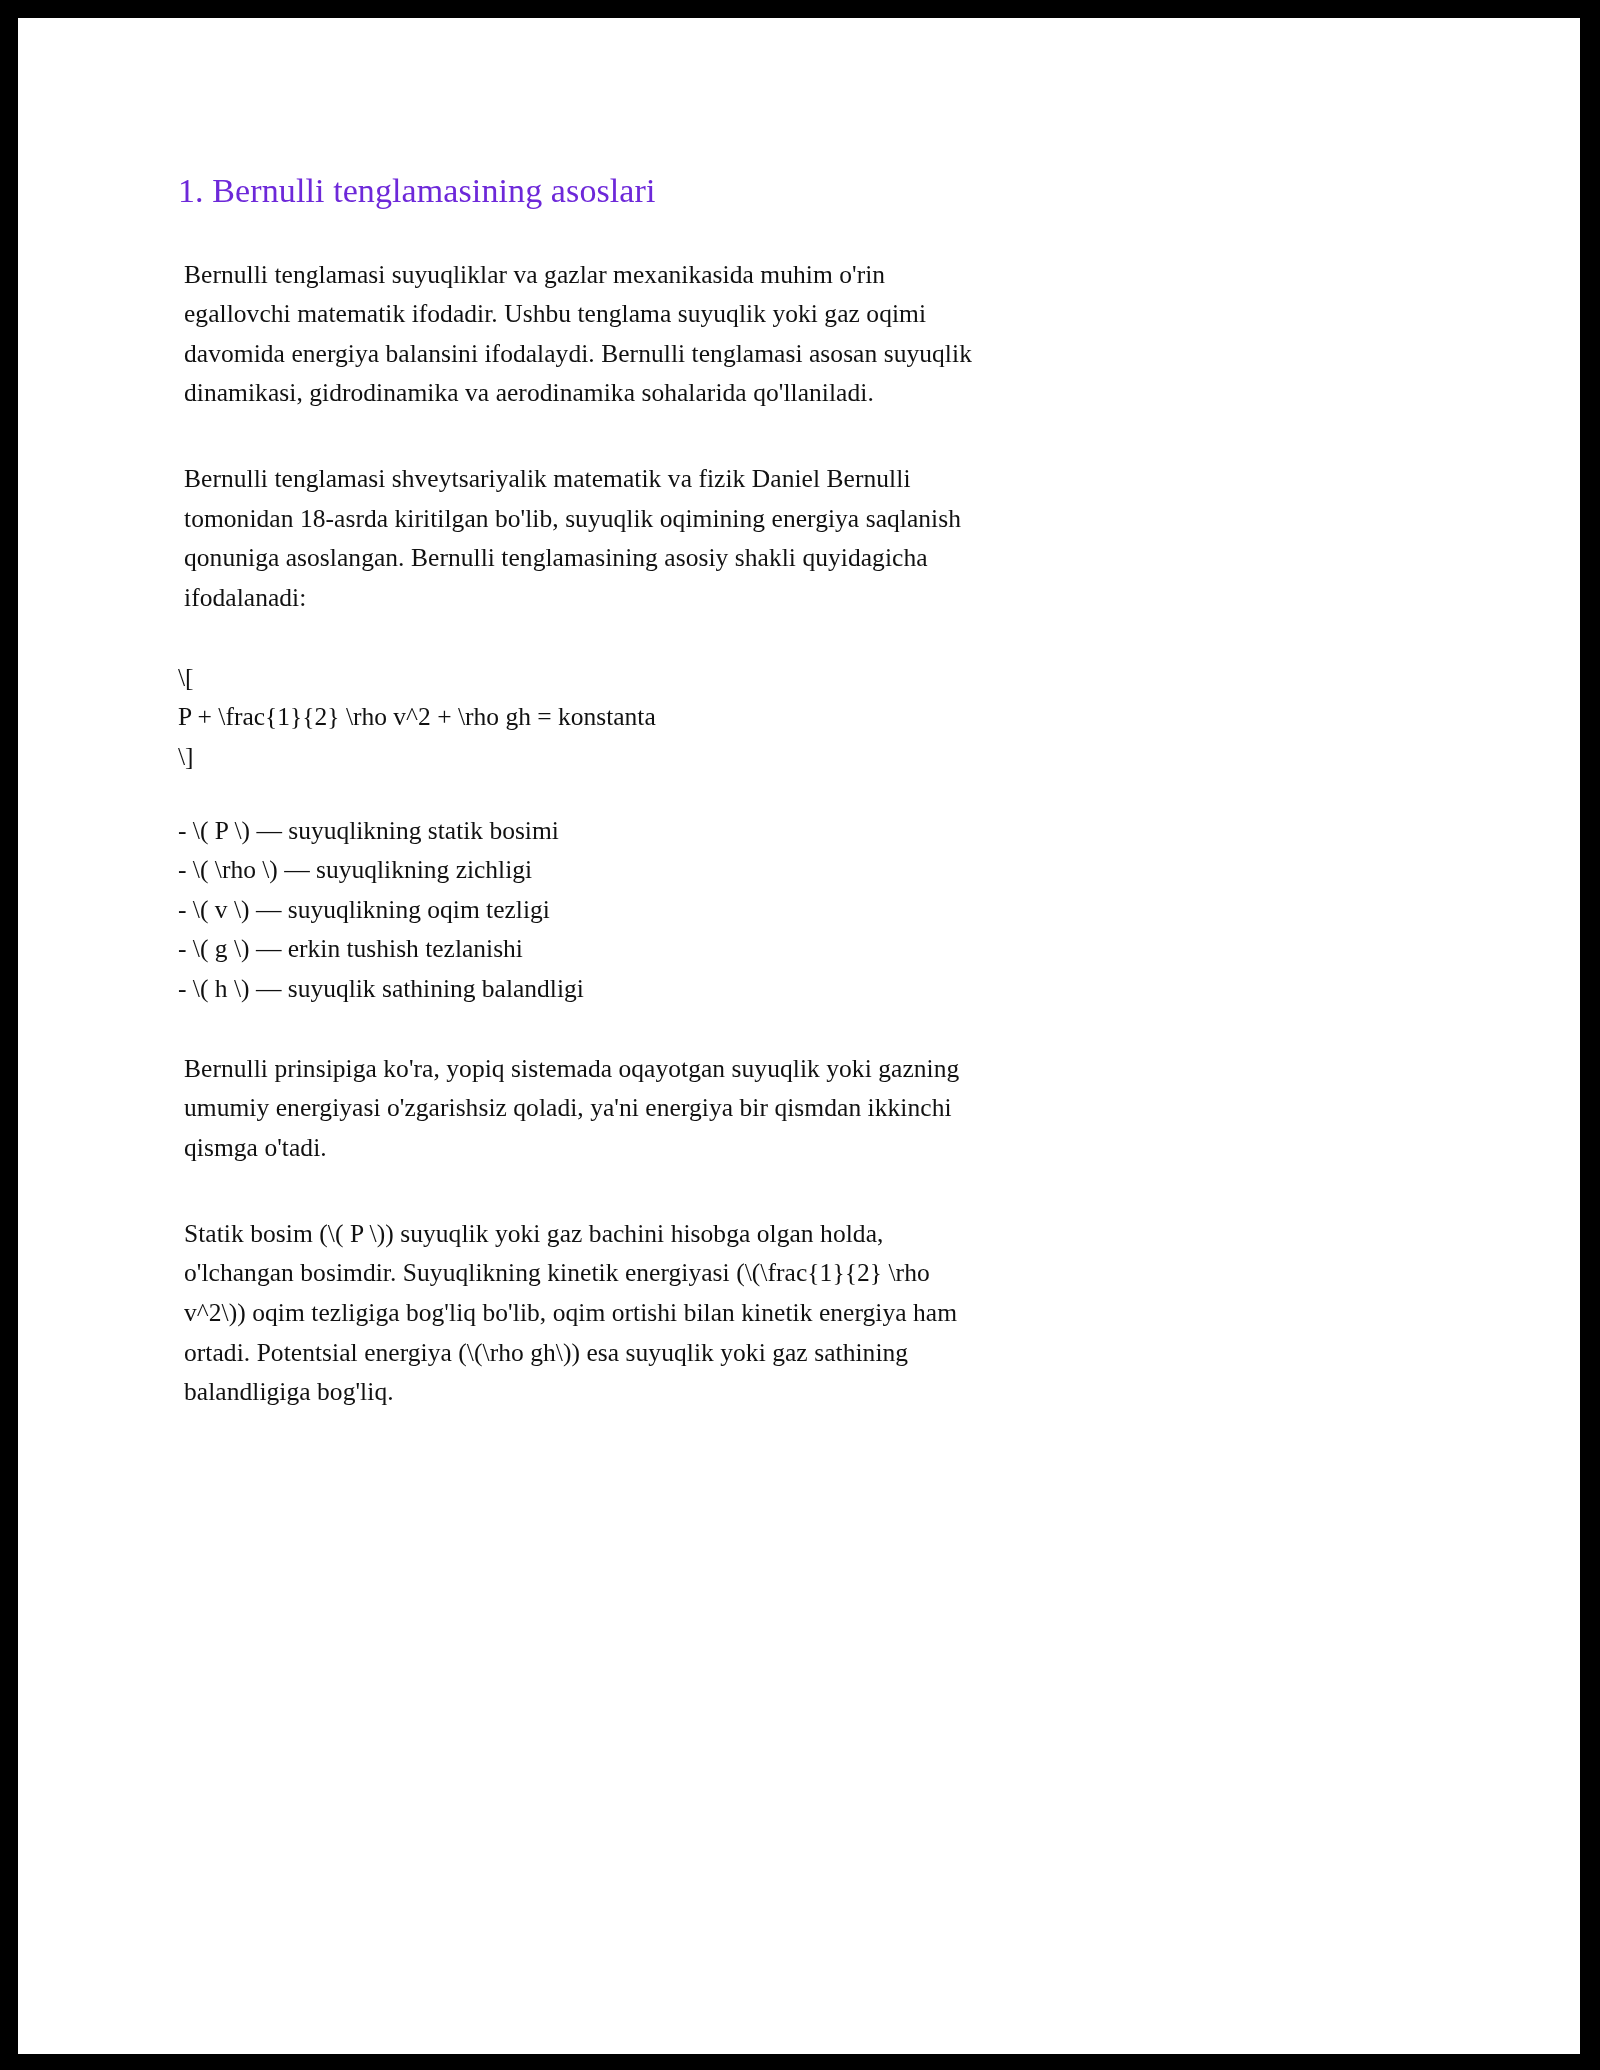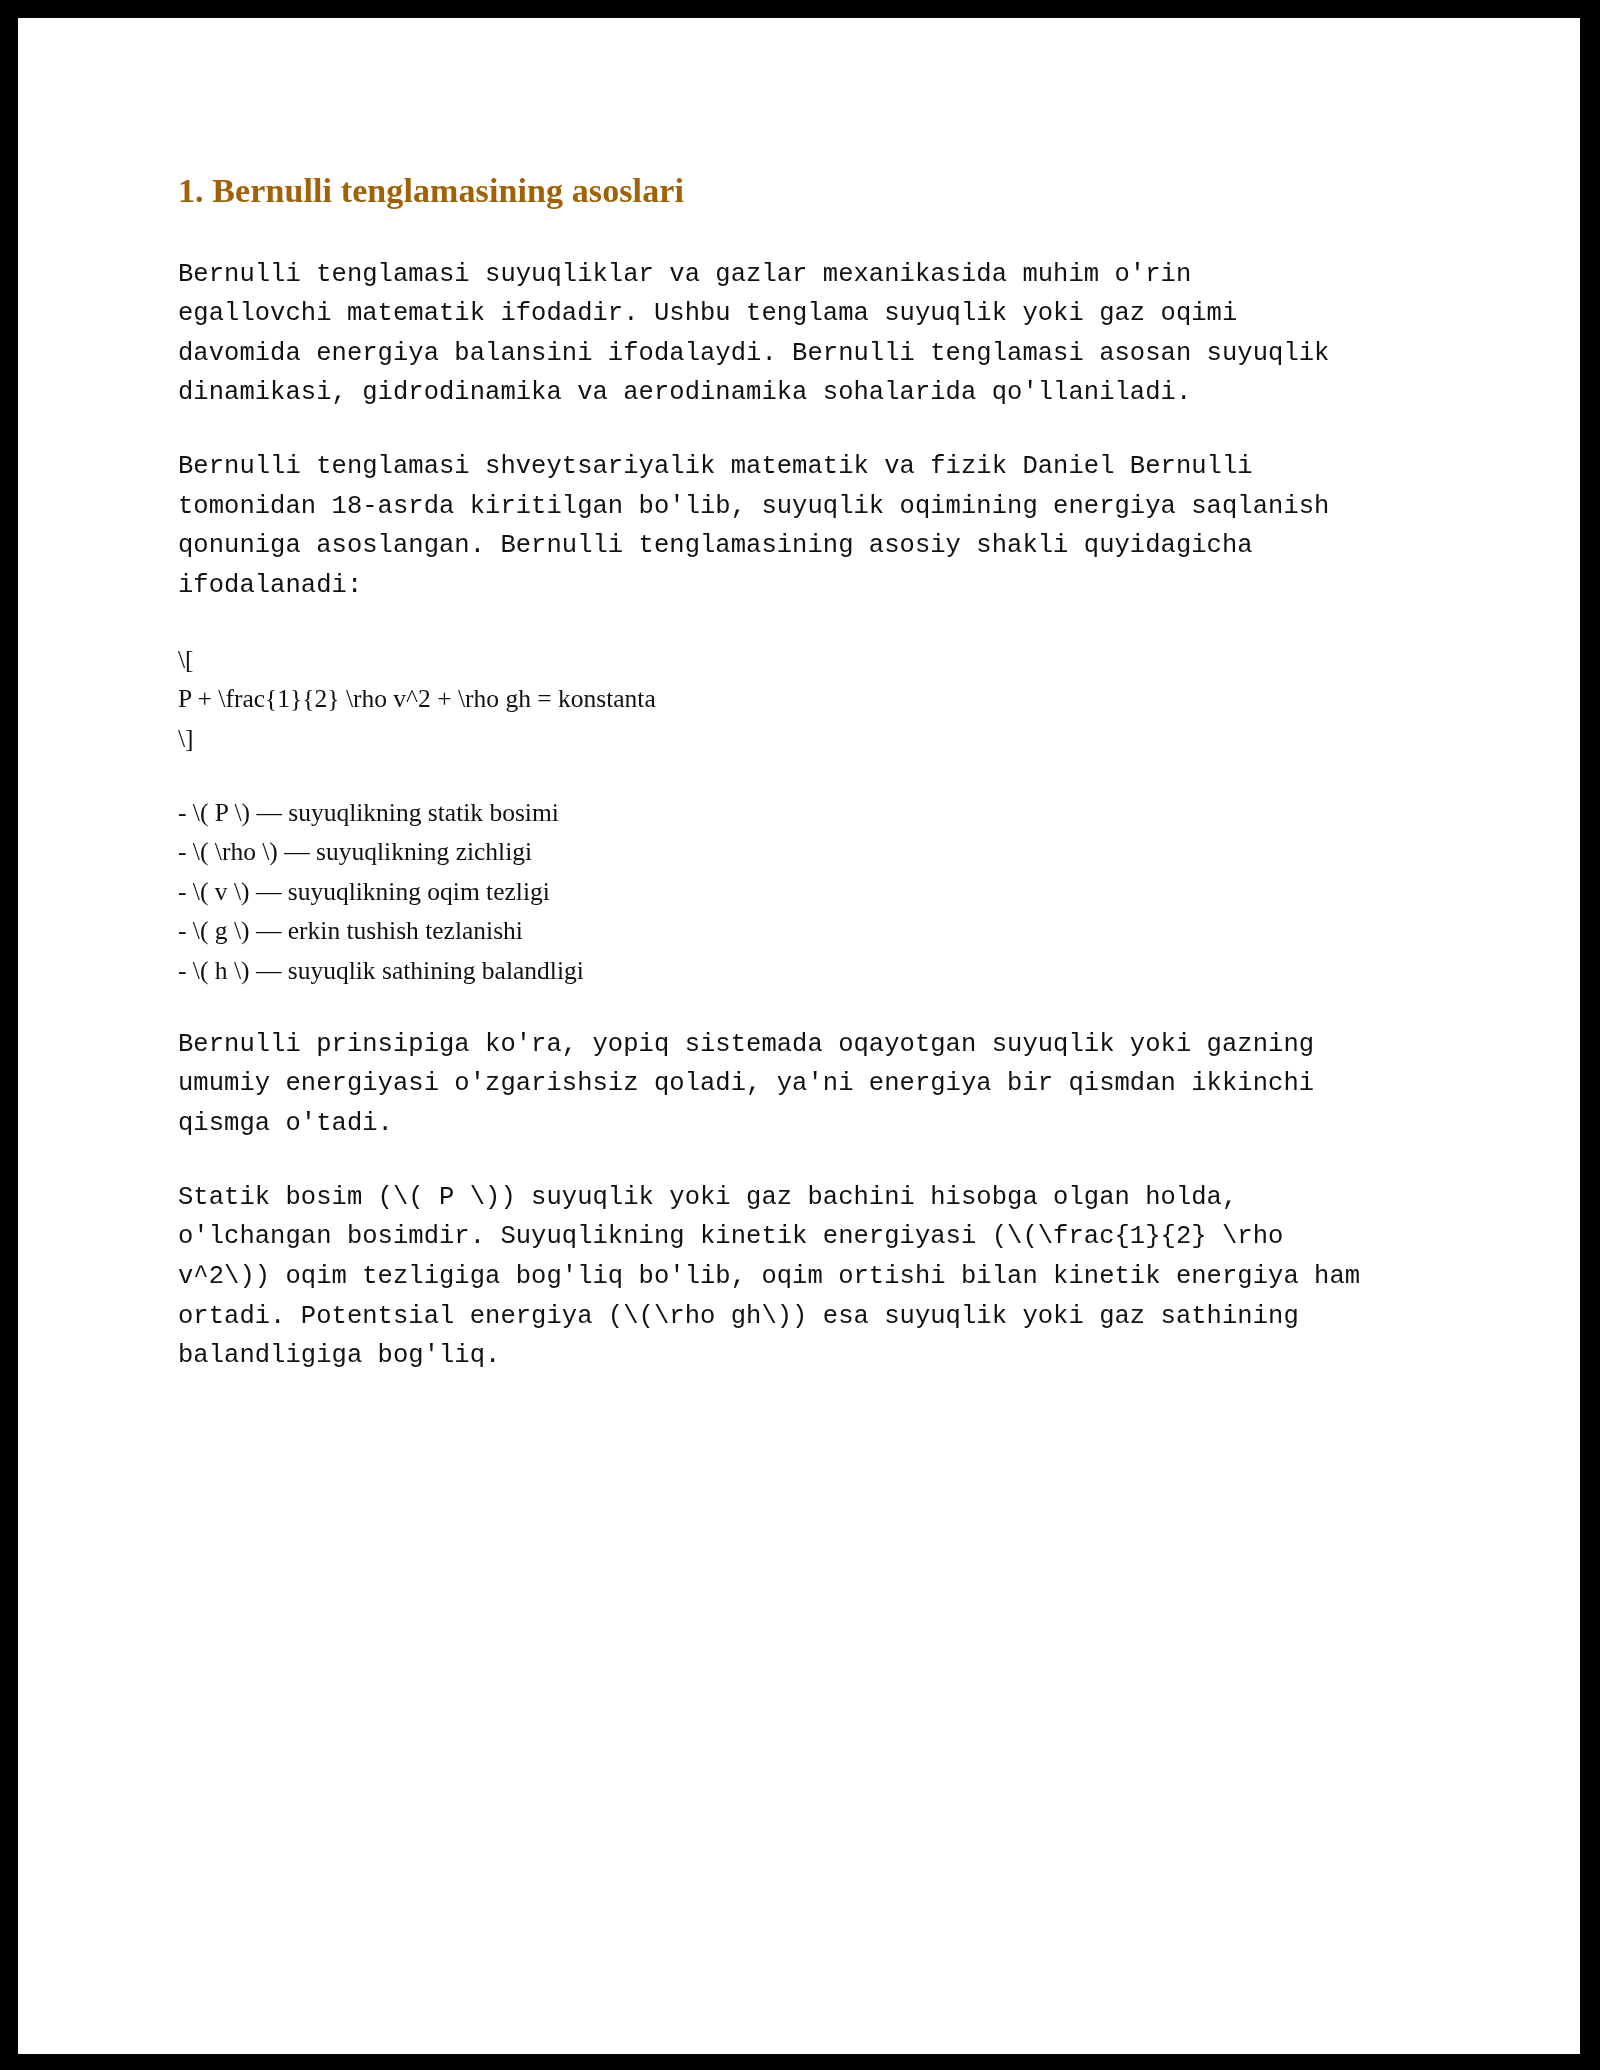--- a/index.html
+++ b/index.html
@@ -32,34 +32,34 @@
     left: 0;
     top: 0;
     width: 100%;
     height: 100%;
     box-sizing: border-box;
     padding: 152px 150px 0 160px;
   }
 
   .doc-heading {
     font-family: "Liberation Serif", "DejaVu Serif", serif;
-    font-weight: bold;
+    font-weight: normal;
     font-size: 34px;
     line-height: 1.25;
-    color: #a16207;
+    color: #6d28d9;
     margin: 0 0 42px 0;
     letter-spacing: 0.1px;
   }
 
   .doc-block {
-    font-family: Liberation Mono, monospace;
+    font-family: Liberation Serif, serif;
     font-size: 25.5px;
     line-height: 1.555;
     color: #111111;
-    margin: 0;
+    margin: 6px;
     white-space: pre-wrap;
     word-break: normal;
     letter-spacing: 0.05px;
   }
 
   .block-gap {
     height: 34px;
   }
 
   .math-block {

